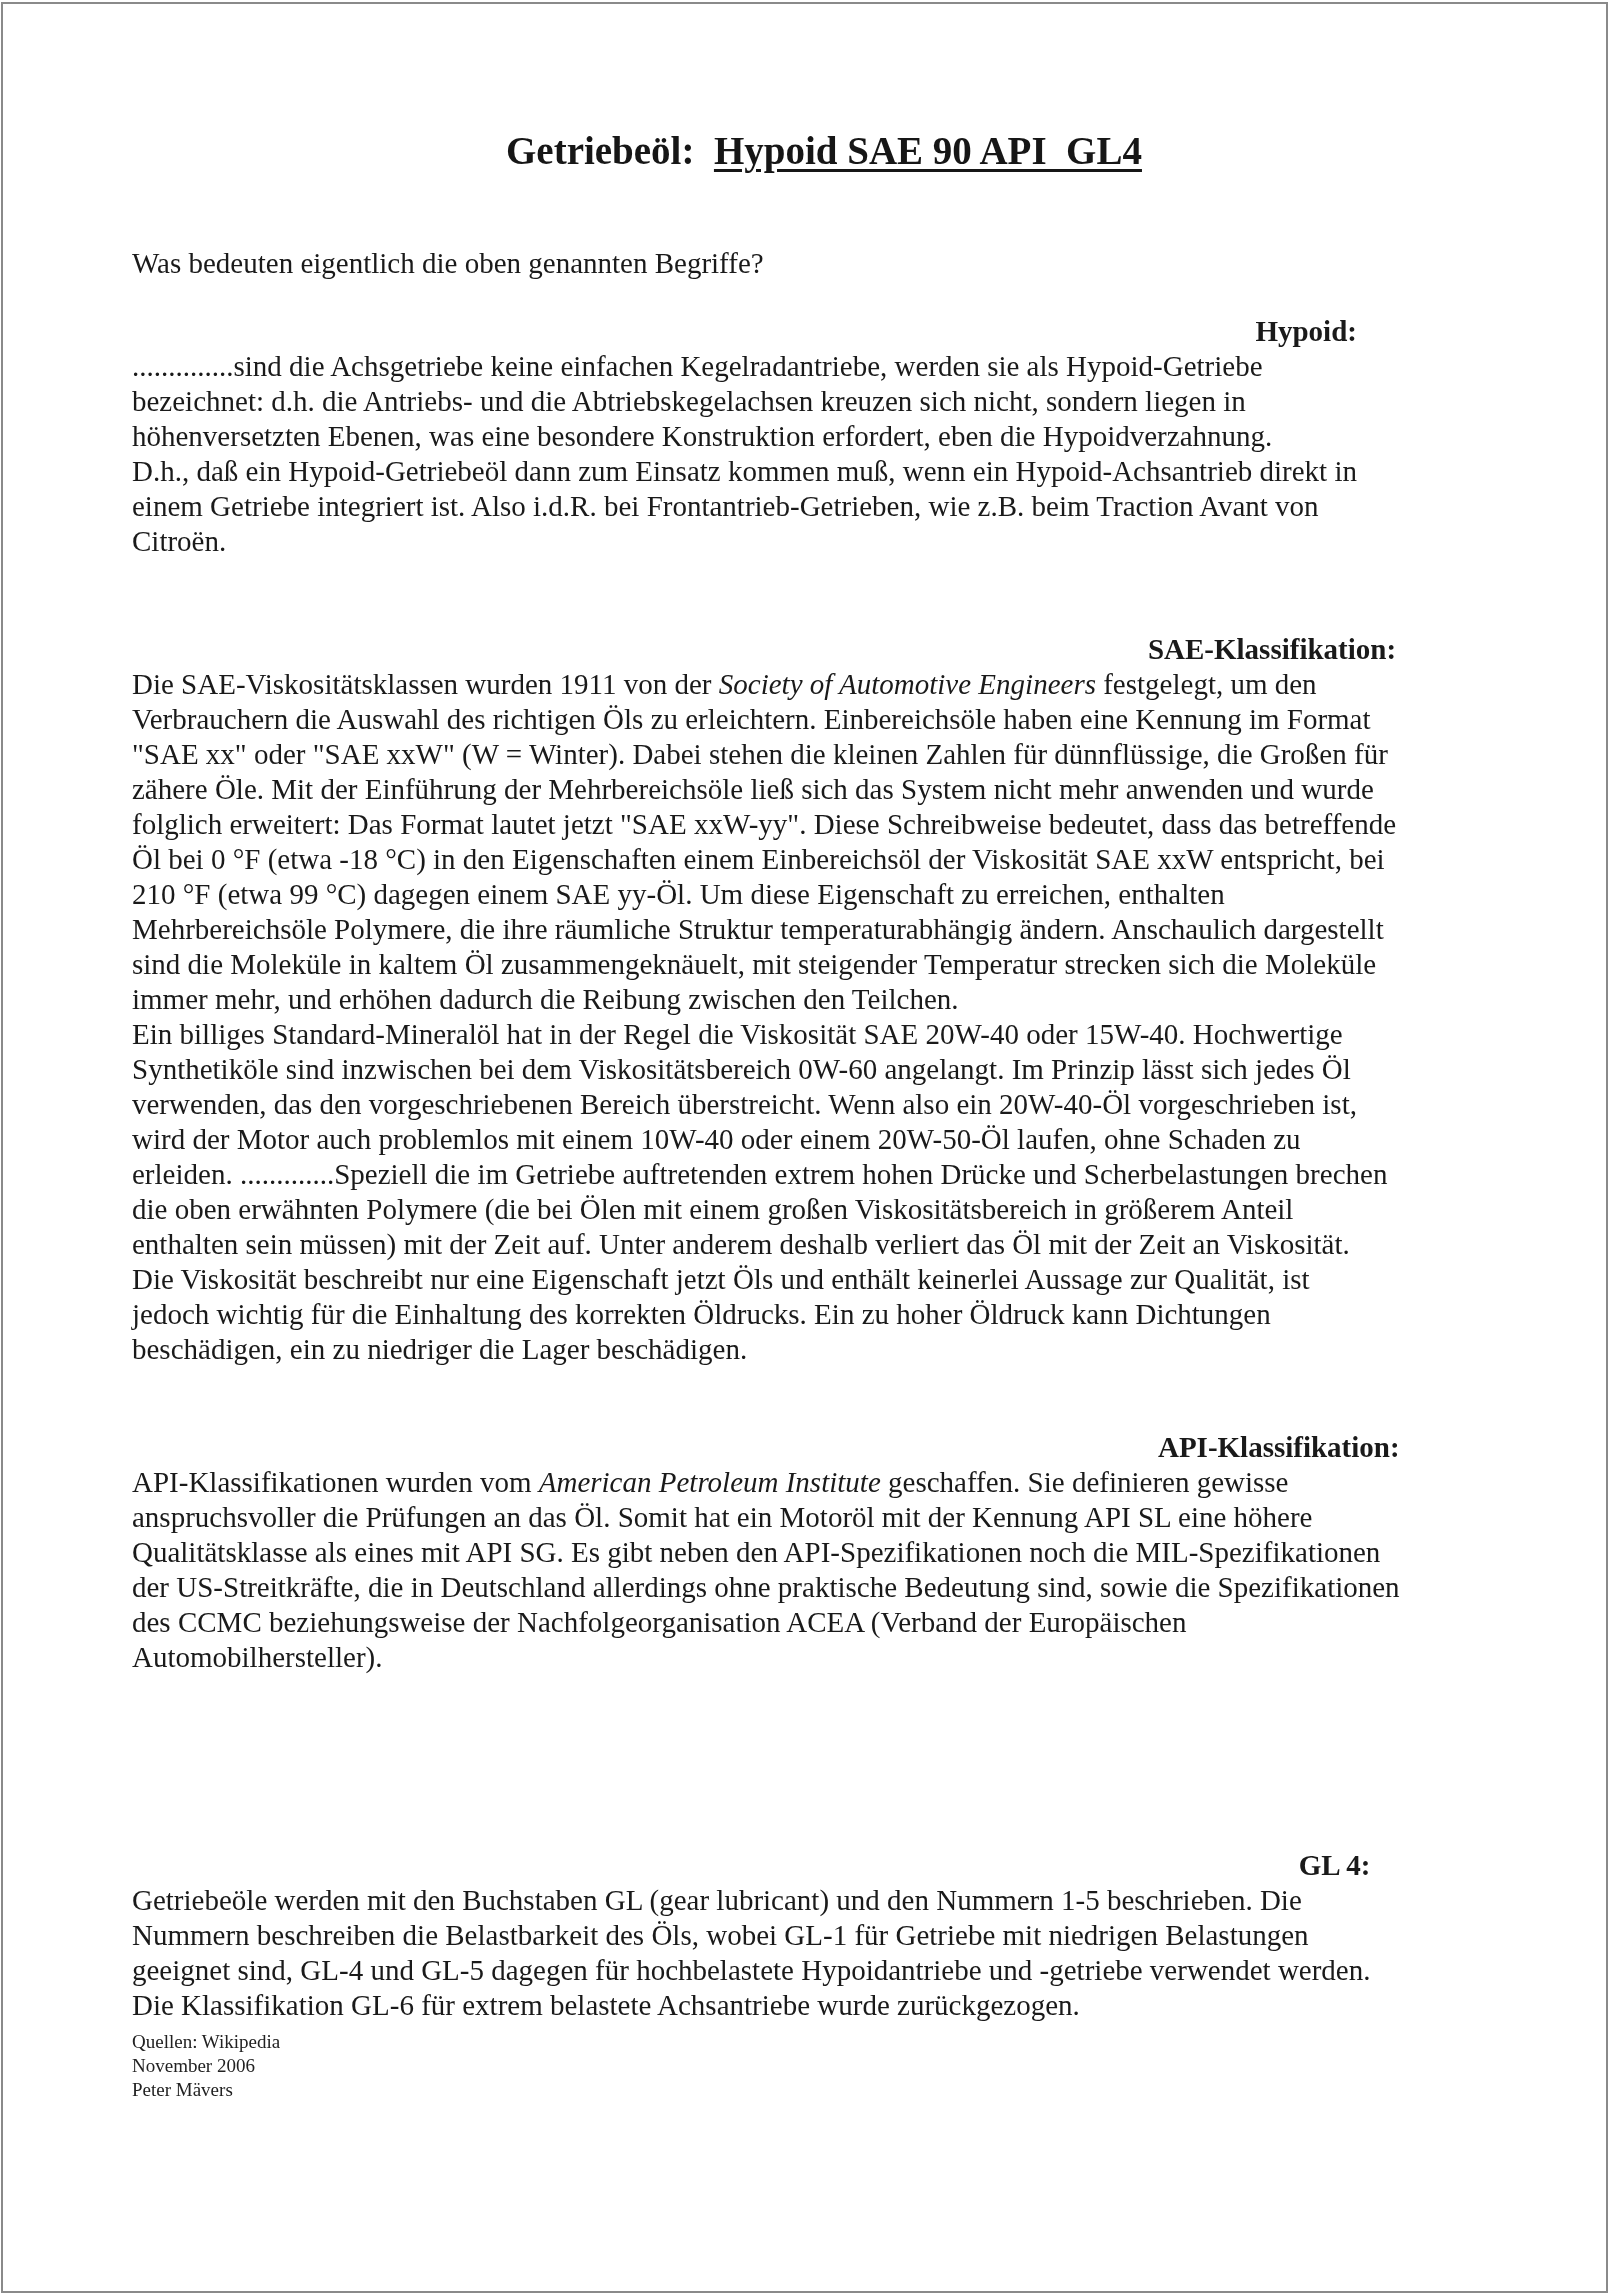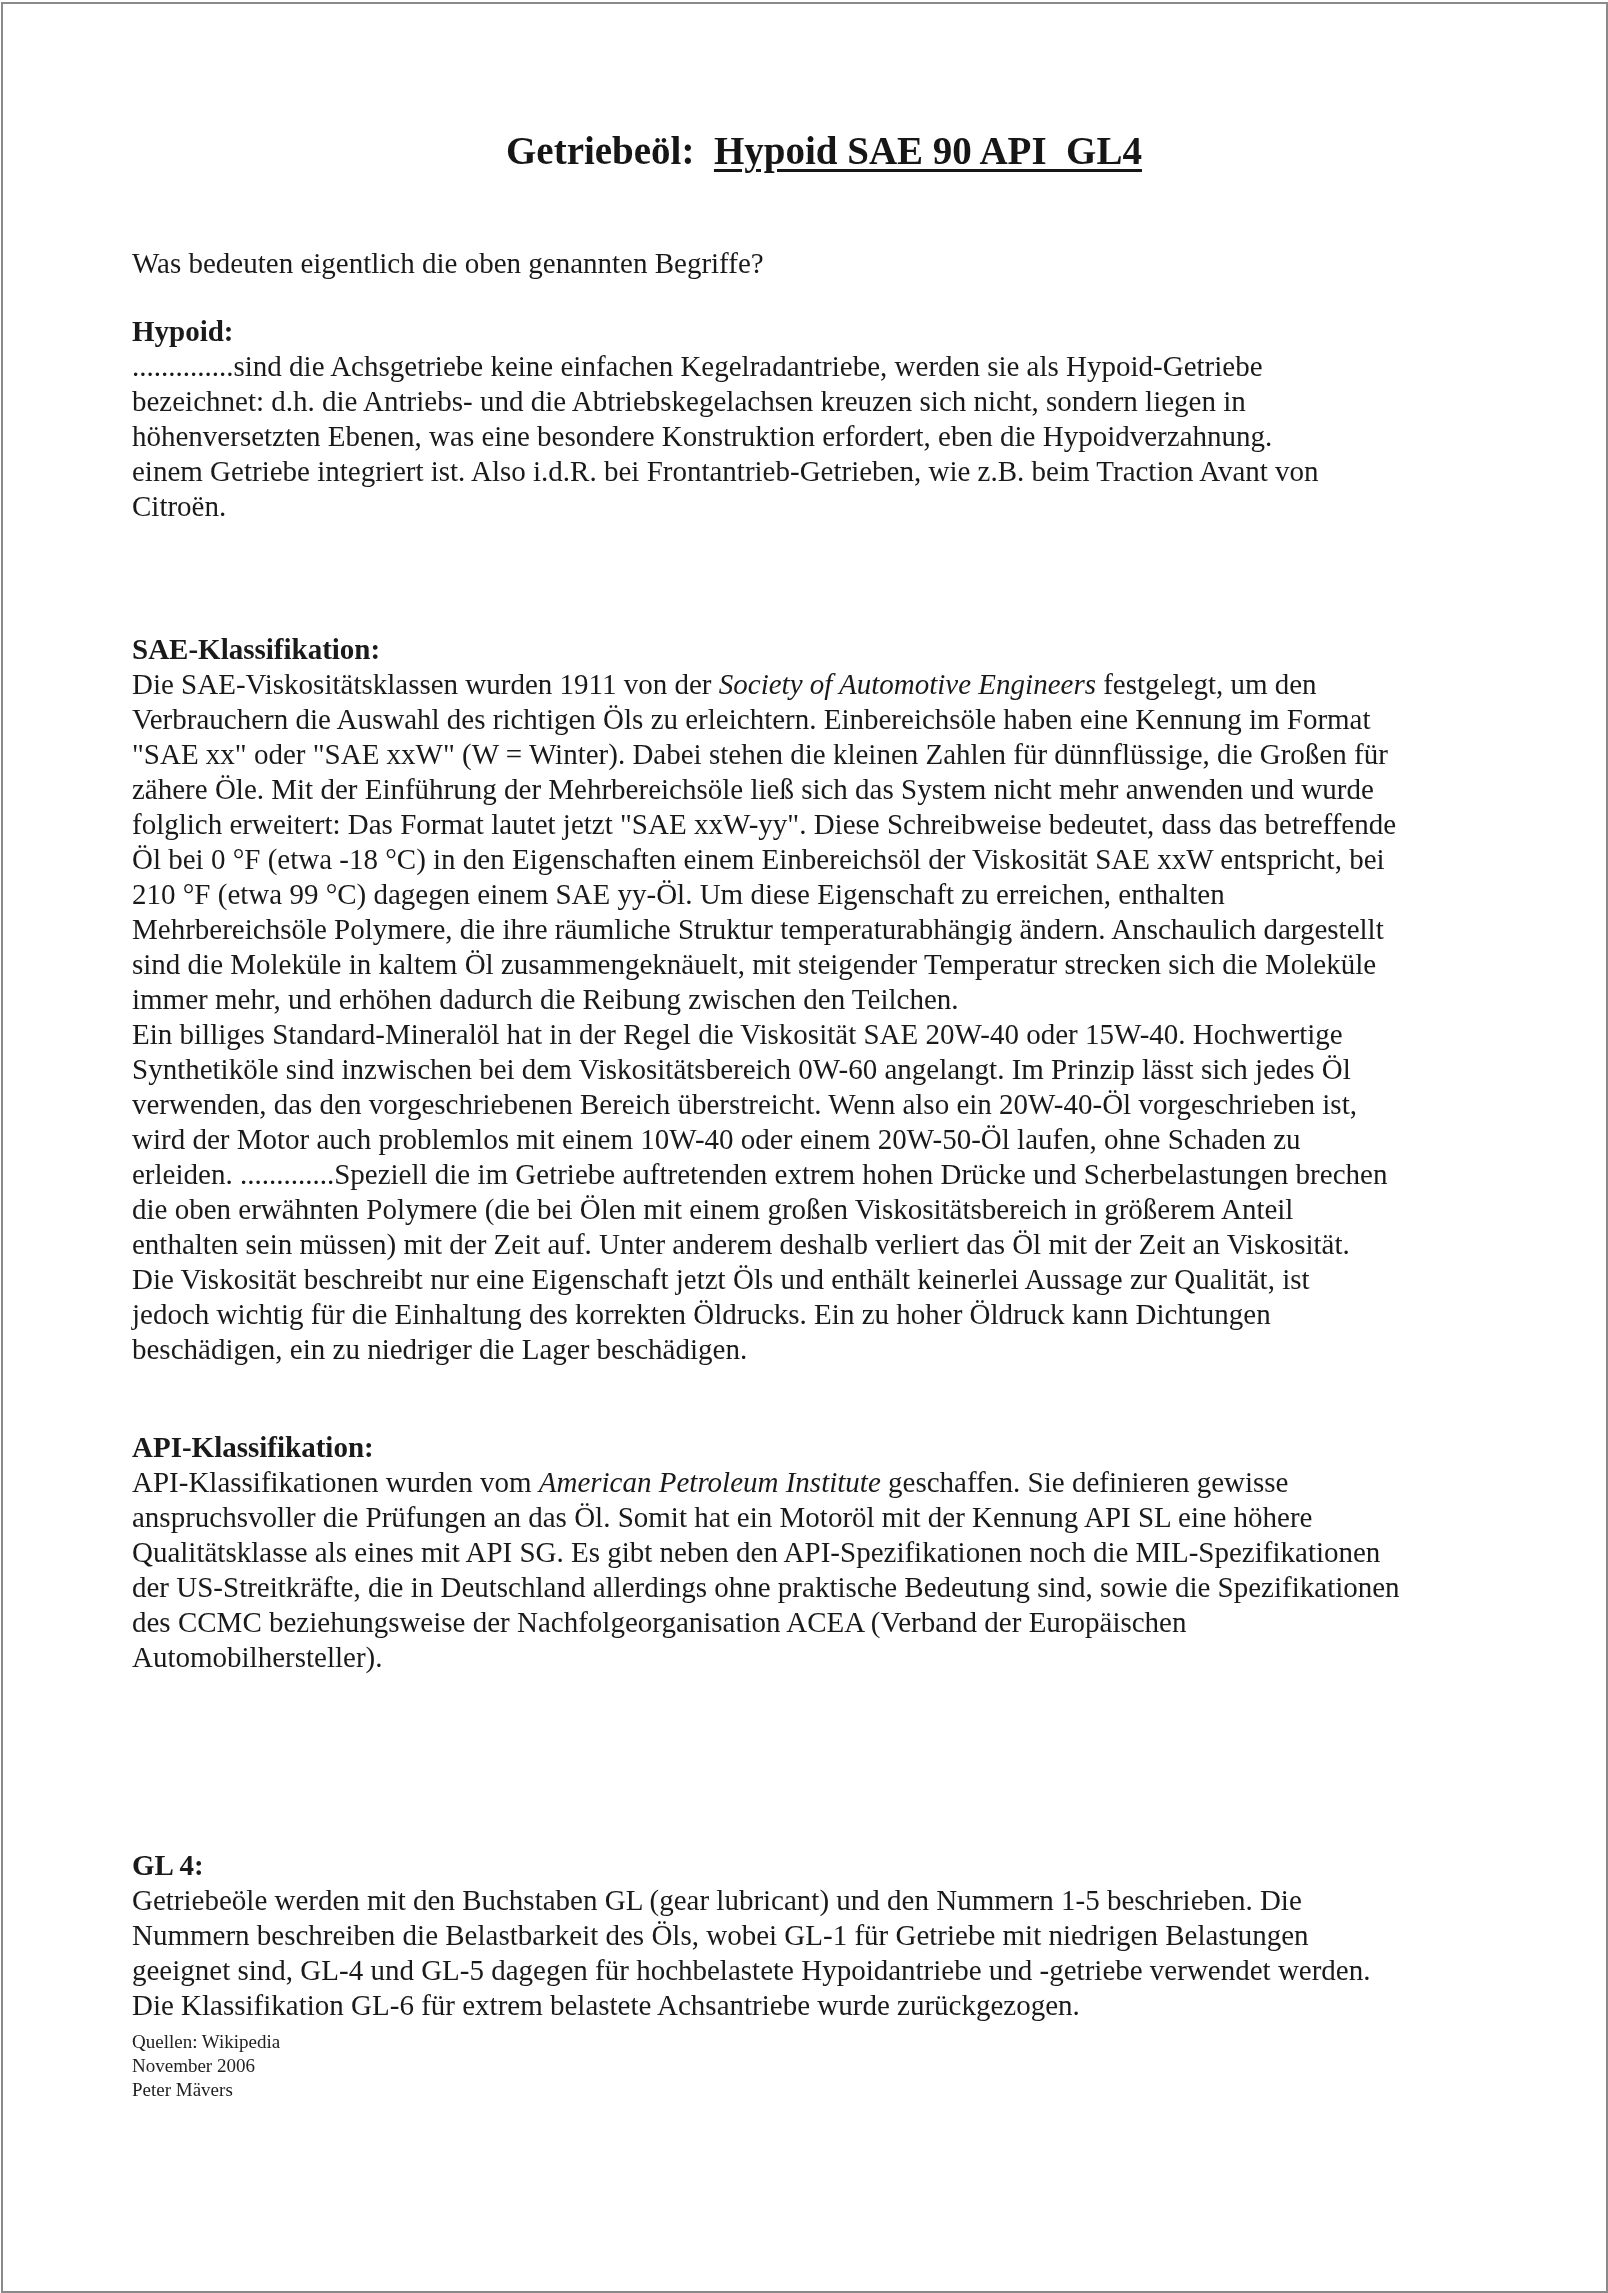--- a/index.html
+++ b/index.html
@@ -49,20 +49,21 @@
       line-height: 35px;
       white-space: nowrap;
       margin-top: 32px;
     }
     .block .line {
       display: block;
       height: 35px;
     }
     .heading {
       font-weight: bold;
+      text-align: right;
     }
     .footer {
       position: absolute;
       left: 132px;
       top: 2030px;
       font-size: 19px;
       line-height: 24px;
       white-space: nowrap;
       color: #222;
     }
@@ -78,20 +79,21 @@
 
 <div class="block" style="top:214px">
   <span class="line">Was bedeuten eigentlich die oben genannten Begriffe?</span>
 </div>
 
 <div class="block" style="top:282px">
   <span class="line heading">Hypoid:</span>
   <span class="line">..............sind die Achsgetriebe keine einfachen Kegelradantriebe, werden sie als Hypoid-Getriebe</span>
   <span class="line">bezeichnet: d.h. die Antriebs- und die Abtriebskegelachsen kreuzen sich nicht, sondern liegen in</span>
   <span class="line">höhenversetzten Ebenen, was eine besondere Konstruktion erfordert, eben die Hypoidverzahnung.</span>
+  <span class="line">D.h., daß ein Hypoid-Getriebeöl dann zum Einsatz kommen muß, wenn ein Hypoid-Achsantrieb direkt in</span>
   <span class="line">einem Getriebe integriert ist. Also i.d.R. bei Frontantrieb-Getrieben, wie z.B. beim Traction Avant von</span>
   <span class="line">Citroën.</span>
 </div>
 
 <div class="block" style="top:600px">
   <span class="line heading">SAE-Klassifikation:</span>
   <span class="line"><span>Die SAE-Viskositätsklassen wurden 1911 von der </span><i>Society of Automotive Engineers</i><span> festgelegt, um den</span></span>
   <span class="line">Verbrauchern die Auswahl des richtigen Öls zu erleichtern. Einbereichsöle haben eine Kennung im Format</span>
   <span class="line">"SAE xx" oder "SAE xxW" (W = Winter). Dabei stehen die kleinen Zahlen für dünnflüssige, die Großen für</span>
   <span class="line">zähere Öle. Mit der Einführung der Mehrbereichsöle ließ sich das System nicht mehr anwenden und wurde</span>

